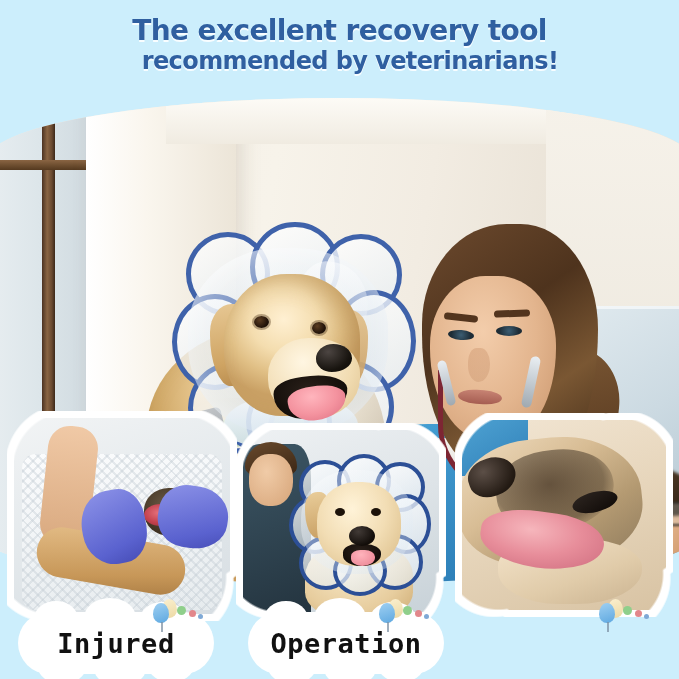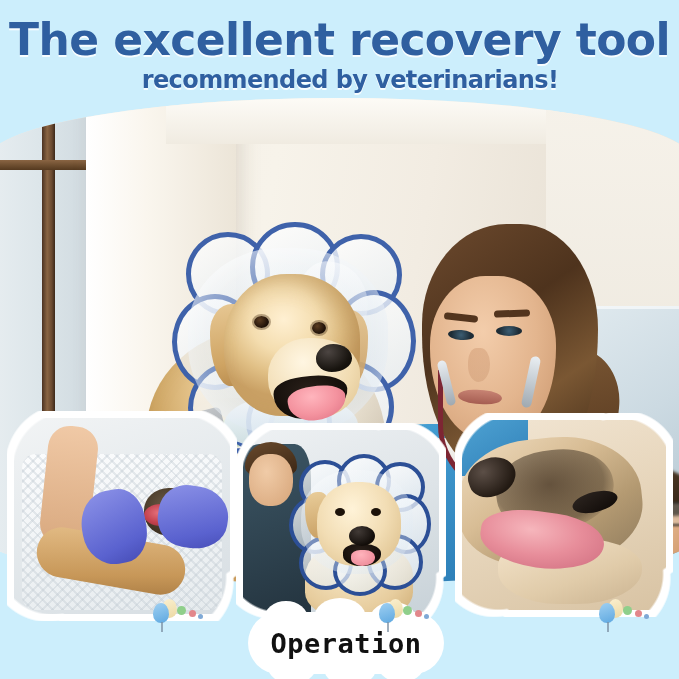--- a/index.html
+++ b/index.html
@@ -29,21 +29,21 @@
     top: 14px;
     width: 679px;
     text-align: center;
     z-index: 40;
     line-height: 1.18;
   }
   #headline .hl-line {
     display: block;
     font-family: "DejaVu Sans", sans-serif;
     font-weight: bold;
-    font-size: 44px;
+    font-size: 28px;
     letter-spacing: -0.6px;
     color: #2f5fa0;
     text-shadow: 0 1.5px 0 rgba(255,255,255,0.85);
     white-space: nowrap;
   }
   #headline .hl-line.l2 { font-size: 24px; padding-left: 21px; }
 
   
   #photo-stage {
     position: absolute;
@@ -704,20 +704,30 @@
   </div>
   <div class="balloons" id="bal-3">
     <div class="bal bal-cream"></div>
     <div class="bal bal-blue"></div>
     <div class="bal-string"></div>
     <div class="dot-g"></div>
     <div class="dot-r"></div>
     <div class="dot-b"></div>
   </div>
 
+  <div class="label-badge" id="badge-injured">
+    <div class="badge-bg"></div>
+    <div class="badge-bump" style="left:16px;  top:-11px; width:44px; height:36px;"></div>
+    <div class="badge-bump" style="left:66px;  top:-14px; width:52px; height:40px;"></div>
+    <div class="badge-bump" style="left:122px; top:-10px; width:46px; height:34px;"></div>
+    <div class="badge-bump" style="left:20px;  top:38px;  width:48px; height:34px;"></div>
+    <div class="badge-bump" style="left:76px;  top:40px;  width:52px; height:34px;"></div>
+    <div class="badge-bump" style="left:130px; top:38px;  width:46px; height:32px;"></div>
+    <div class="badge-text">Injured</div>
+  </div>
 
   <div class="label-badge" id="badge-operation">
     <div class="badge-bg"></div>
     <div class="badge-bump" style="left:16px;  top:-11px; width:44px; height:36px;"></div>
     <div class="badge-bump" style="left:66px;  top:-14px; width:52px; height:40px;"></div>
     <div class="badge-bump" style="left:122px; top:-10px; width:46px; height:34px;"></div>
     <div class="badge-bump" style="left:20px;  top:38px;  width:48px; height:34px;"></div>
     <div class="badge-bump" style="left:76px;  top:40px;  width:52px; height:34px;"></div>
     <div class="badge-bump" style="left:130px; top:38px;  width:46px; height:32px;"></div>
     <div class="badge-text">Operation</div>

